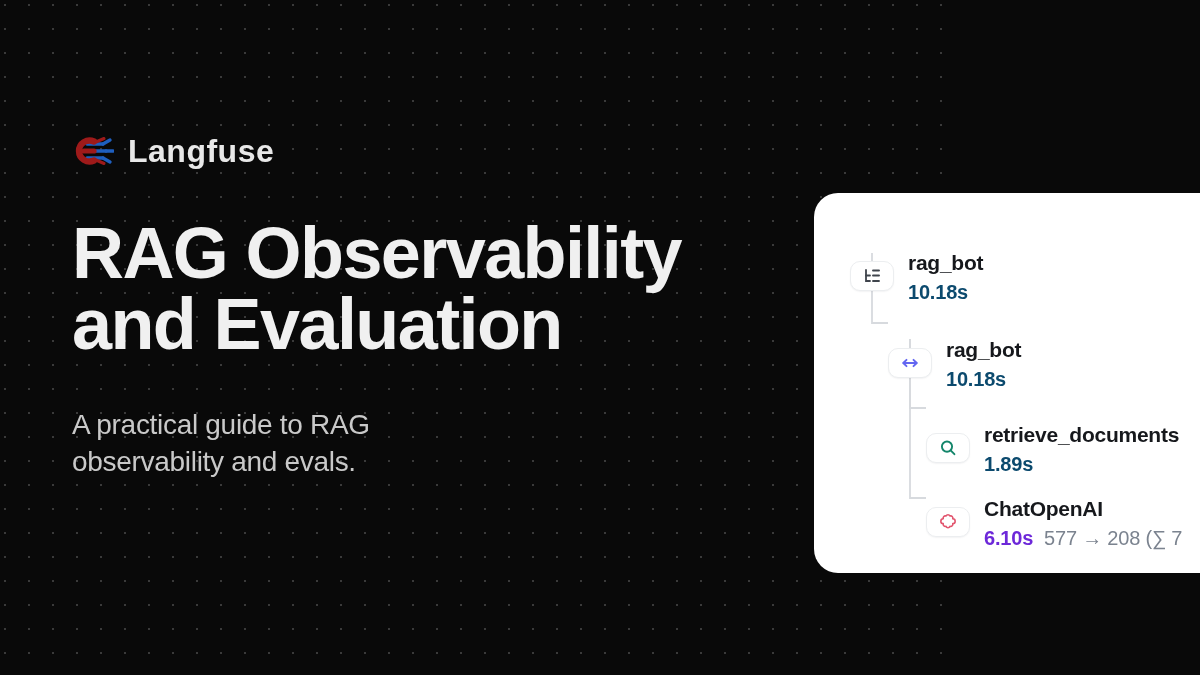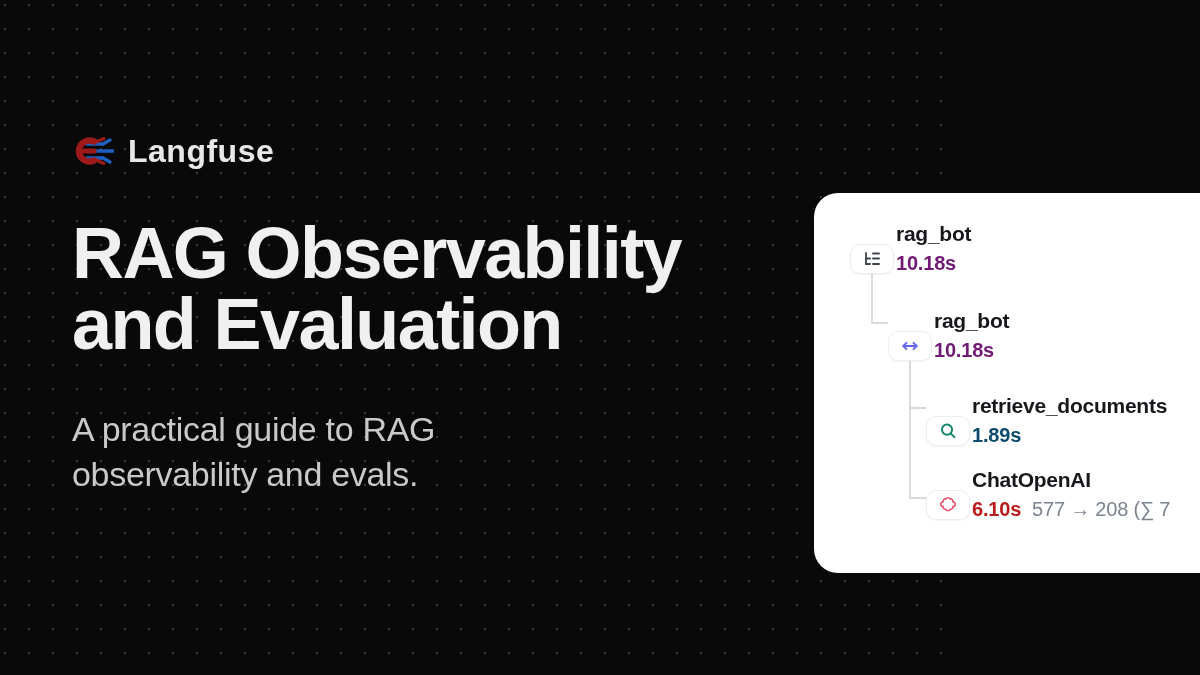--- a/index.html
+++ b/index.html
@@ -44,21 +44,21 @@
     font-size:72px;
     line-height:0.98;
     font-weight:700;
     letter-spacing:-1.6px;
     color:#f0f0f0;
     max-width:730px;
   }
 
   .subhead {
     margin-top:48px;
-    font-size:34px;
+    font-size:28px;
     line-height:1.32;
     font-weight:400;
     letter-spacing:-0.3px;
     color:#c9c9c9;
     max-width:520px;
   }
 
   
   .trace-card {
     position:absolute;
@@ -70,22 +70,23 @@
   }
 
   .tree { position:relative; width:100%; height:100%; }
 
   
   .tree-lines { position:absolute; inset:0; pointer-events:none; }
 
   .node {
     position:absolute;
     display:flex;
-    align-items:flex-end;
-    gap:2px;
+    align-items:center;
+    gap:14px;
+    margin-top:29px;
   }
 
   .node-badge {
     width:44px; height:30px;
     flex:none;
     background:#ffffff;
     border:1.6px solid #eceef0;
     border-radius:10px;
     display:flex; align-items:center; justify-content:center;
     box-shadow:0 1px 1.5px rgba(16,24,40,.05);
@@ -105,23 +106,23 @@
   .node-meta {
     margin-top:6px;
     font-size:20px;
     font-weight:700;
     letter-spacing:-0.2px;
     line-height:1.1;
     white-space:nowrap;
     display:flex; align-items:baseline; gap:11px;
   }
 
-  .dur-red   { color:#701a75; }
+  .dur-red   { color:#0c4a6e; }
   .dur-gray  { color:#0c4a6e; font-weight:700; }
-  .dur-amber { color:#b91c1c; }
+  .dur-amber { color:#6d28d9; }
   .tokens    { color:#7b838f; font-weight:400; font-size:20px; }
 
   
   .n-root      { left:36px;  top:28px;  }
   .n-span      { left:74px;  top:115px; }
   .n-retrieve  { left:112px; top:200px; }
   .n-llm       { left:112px; top:274px; }
 
   .node.over { z-index:2; }
 </style>

